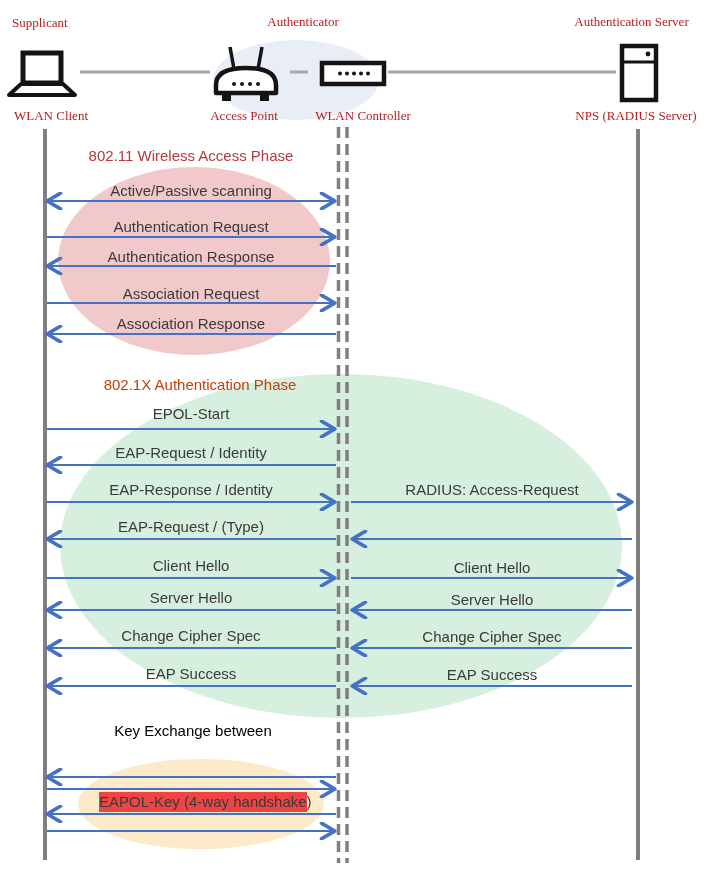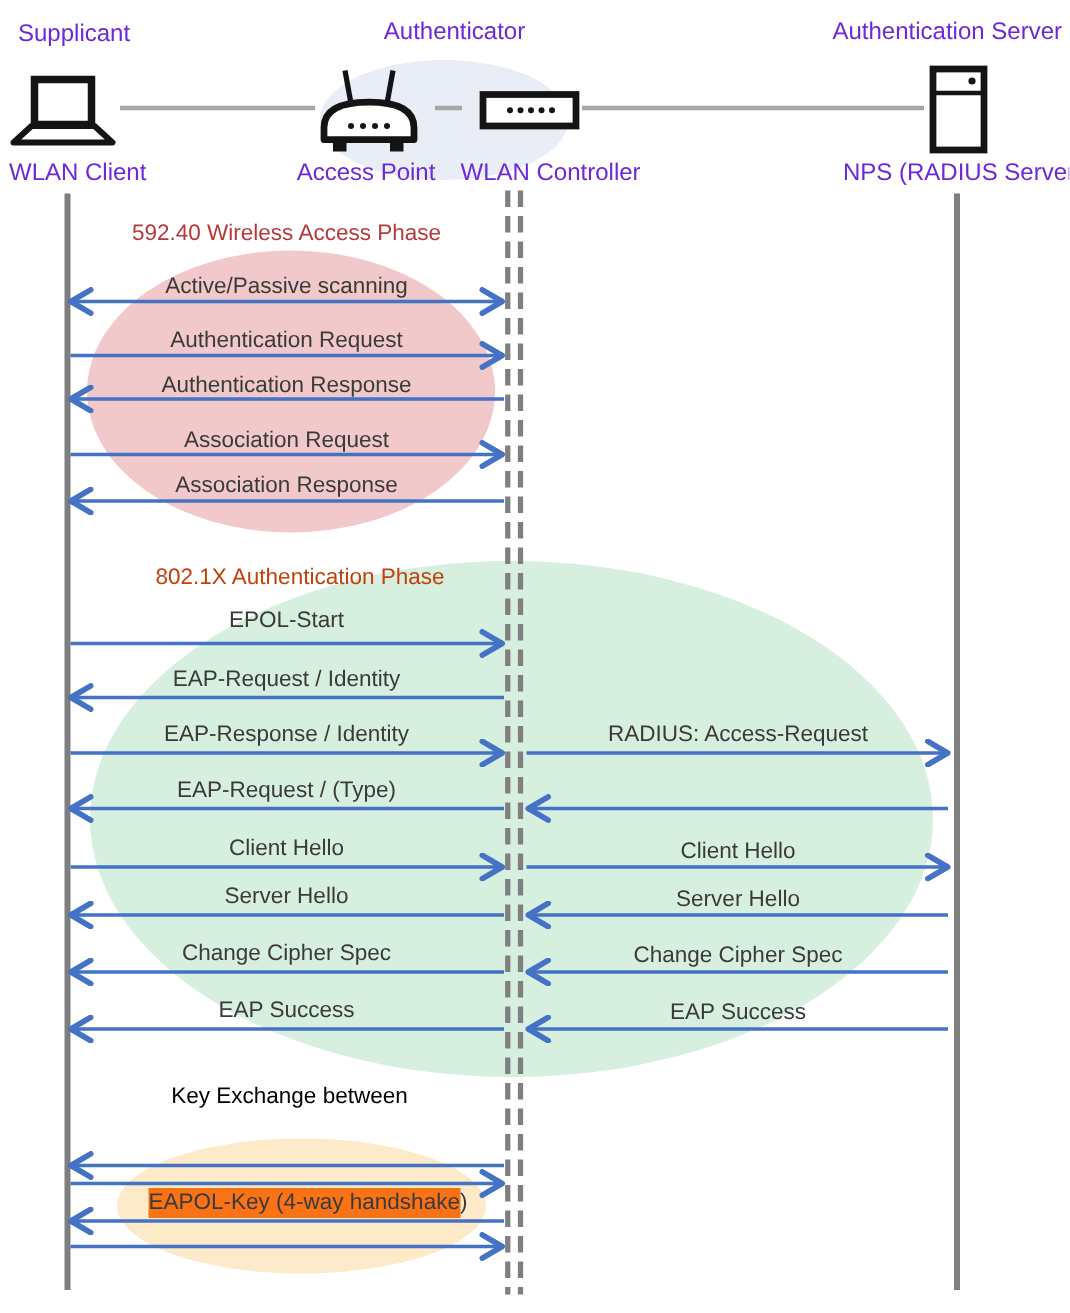--- a/index.html
+++ b/index.html
@@ -1,30 +1,30 @@
 <!DOCTYPE html>
 <html><head>
 <meta charset="utf-8">
 <style>
   html,body { margin:0; padding:0; background:#fff; }
   .stage {
     position:relative; width:713px; height:875px; background:#ffffff;
     font-family:"Liberation Sans", sans-serif; overflow:hidden;
   }
   .stage svg { position:absolute; inset:0; }
-  .lbl { position:absolute; font-size:16px; color:#6d28d9; line-height:19px; white-space:nowrap; }
+  .lbl { position:absolute; font-size:13px; color:#b91c1c; line-height:19px; white-space:nowrap;font-family:Liberation Serif, serif; }
   .ctr { text-align:center; }
   .msg { position:absolute; font-size:15px; color:#3a3a3a; line-height:18px; text-align:center; white-space:nowrap; }
   .phase-title { position:absolute; font-size:15px; line-height:19px; text-align:center; white-space:nowrap; }
   .pt-red    { color:#b5393b; }
   .pt-green  { color:#c2410c; }
   .pt-orange { color:#000000; }
   .eapol-box {
     position:absolute; left:99px; top:792px; width:208px; height:20px;
-    background:#f97316; font-size:15px; line-height:20px; text-align:center;
+    background:#ef4444; font-size:15px; line-height:20px; text-align:center;
     color:#3a3a3a; white-space:nowrap;
   }
 </style>
 </head>
 <body>
 
 <div class="stage">
 
   <svg width="713" height="875" viewBox="0 0 713 875">
     <defs>
@@ -121,21 +121,21 @@
 
   <div class="lbl" style="left:12px; top:13px;">Supplicant</div>
   <div class="lbl ctr" style="left:243px; top:12px; width:120px;">Authenticator</div>
   <div class="lbl ctr" style="left:550px; top:12px; width:163px;">Authentication Server</div>
 
   <div class="lbl ctr" style="left:6px;   top:106px; width:90px;">WLAN Client</div>
   <div class="lbl ctr" style="left:194px; top:106px; width:100px;">Access Point</div>
   <div class="lbl ctr" style="left:307px; top:106px; width:112px;">WLAN Controller</div>
   <div class="lbl ctr" style="left:562px; top:106px; width:148px;">NPS (RADIUS Server)</div>
 
-  <div class="phase-title pt-red" style="left:61px; top:146px; width:260px;">592.40 Wireless Access Phase</div>
+  <div class="phase-title pt-red" style="left:61px; top:146px; width:260px;">802.11 Wireless Access Phase</div>
   <div class="phase-title pt-green" style="left:70px; top:375px; width:260px;">802.1X Authentication Phase</div>
   <div class="phase-title pt-orange" style="left:73px; top:721px; width:240px;">Key Exchange between</div>
 
   <div class="msg" style="left:61px; top:218px; width:260px;">Authentication Request</div>
   <div class="msg" style="left:61px; top:182px; width:260px;">Active/Passive scanning</div>
   <div class="msg" style="left:61px; top:248px; width:260px;">Authentication Response</div>
   <div class="msg" style="left:61px; top:285px; width:260px;">Association Request</div>
   <div class="msg" style="left:61px; top:315px; width:260px;">Association Response</div>
 
   <div class="msg" style="left:61px; top:405px; width:260px;">EPOL-Start</div>

